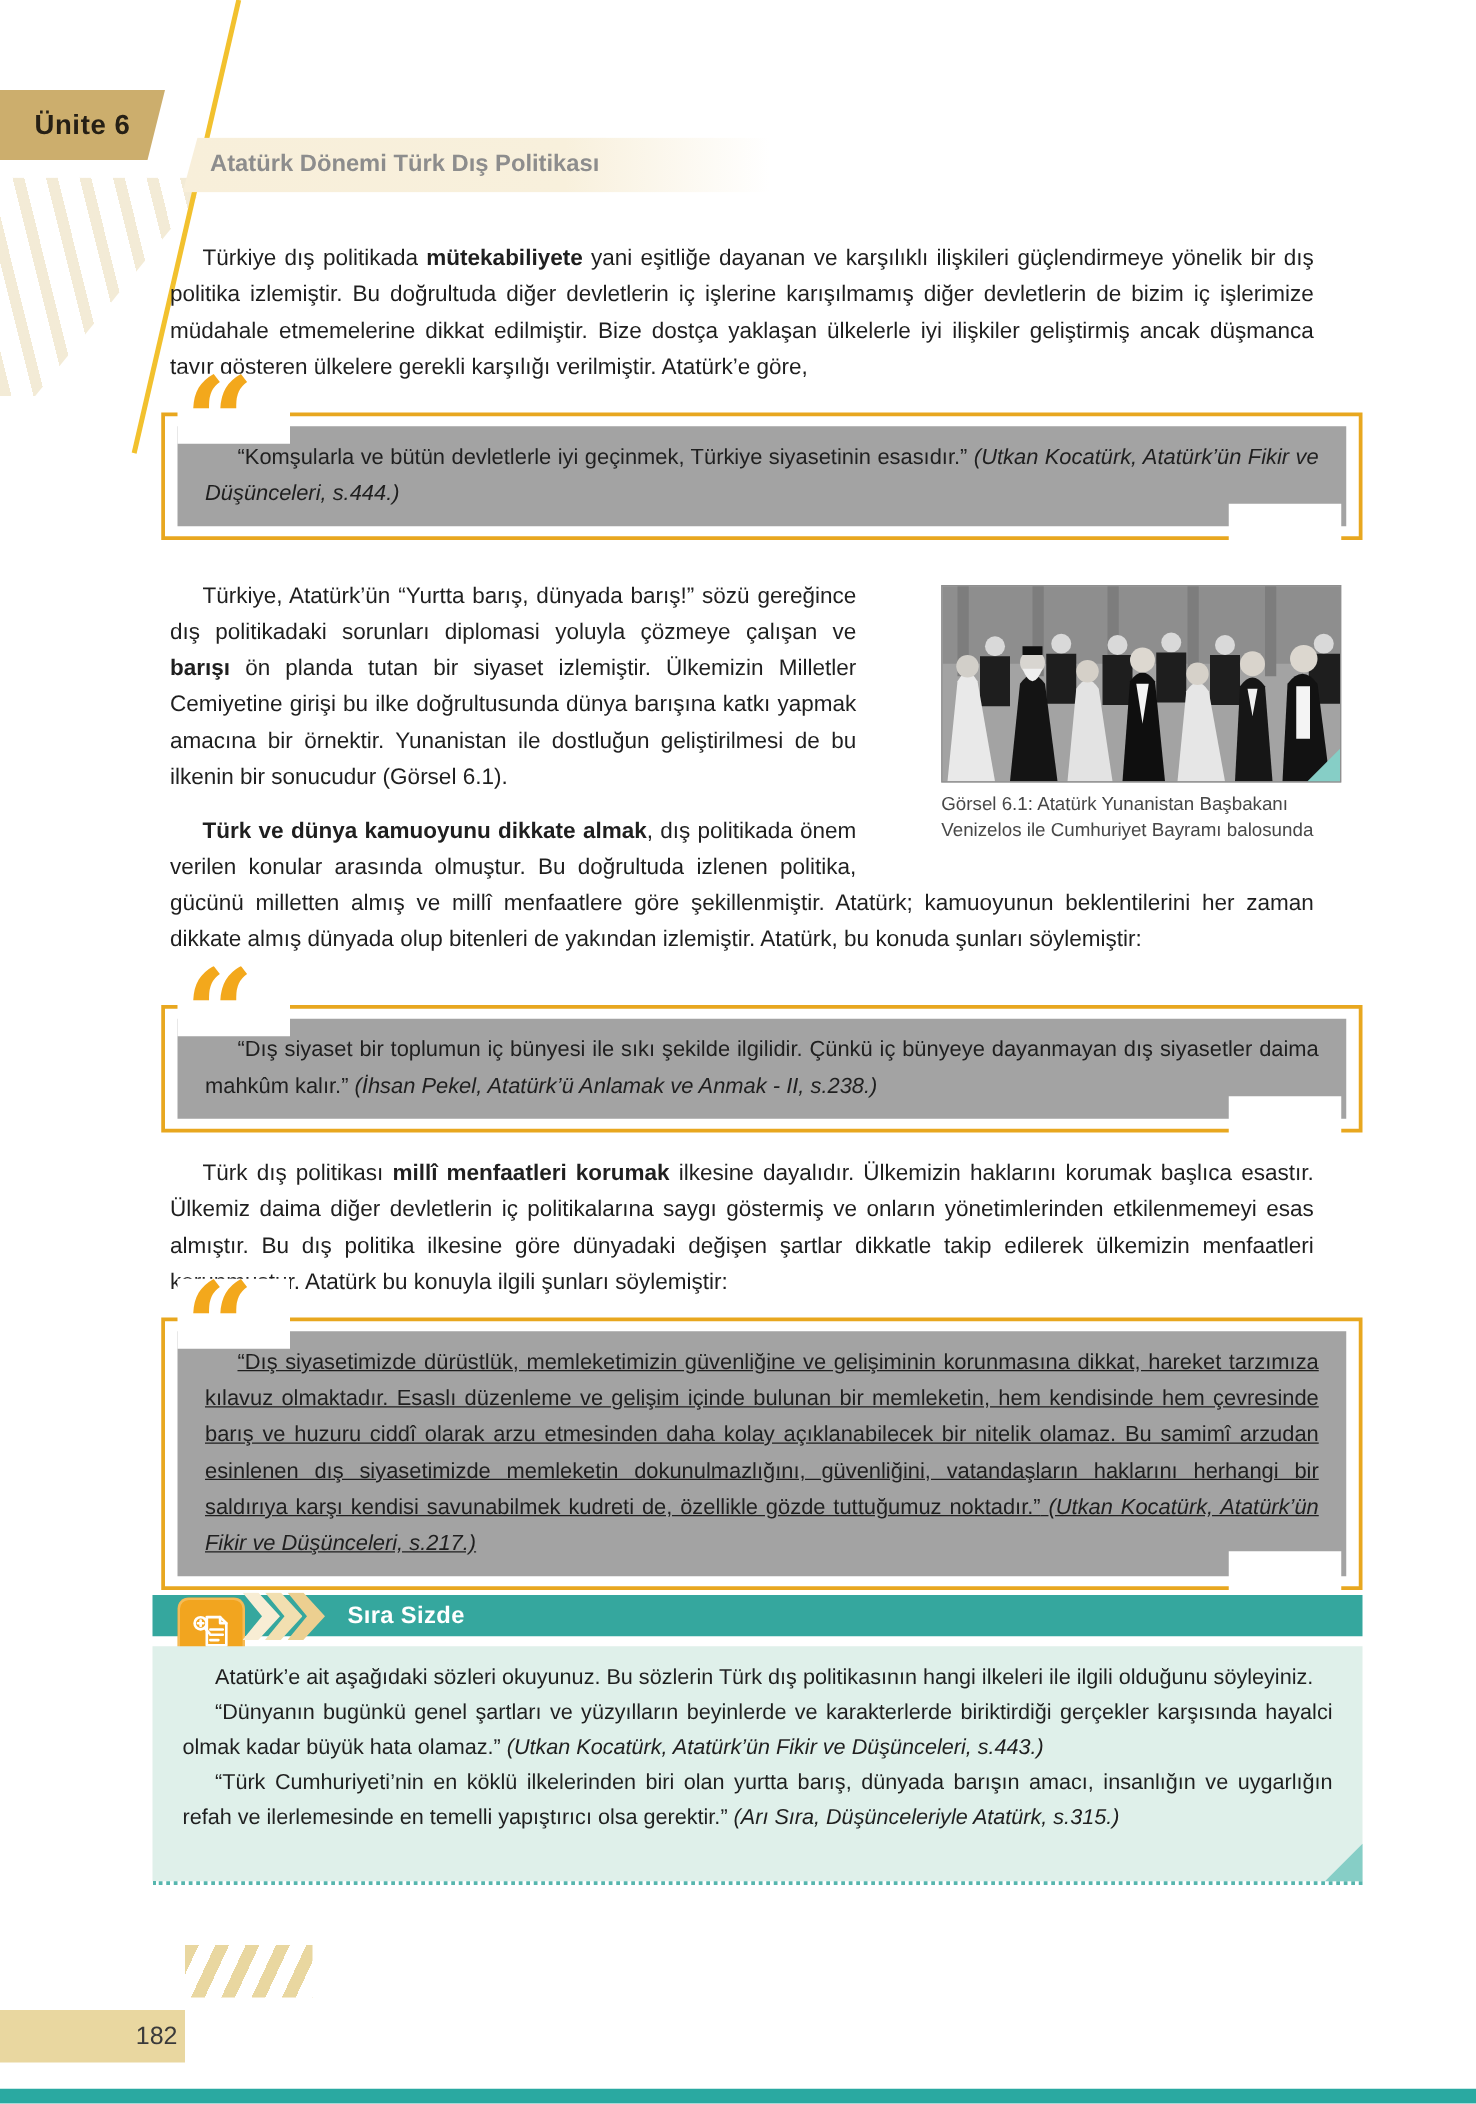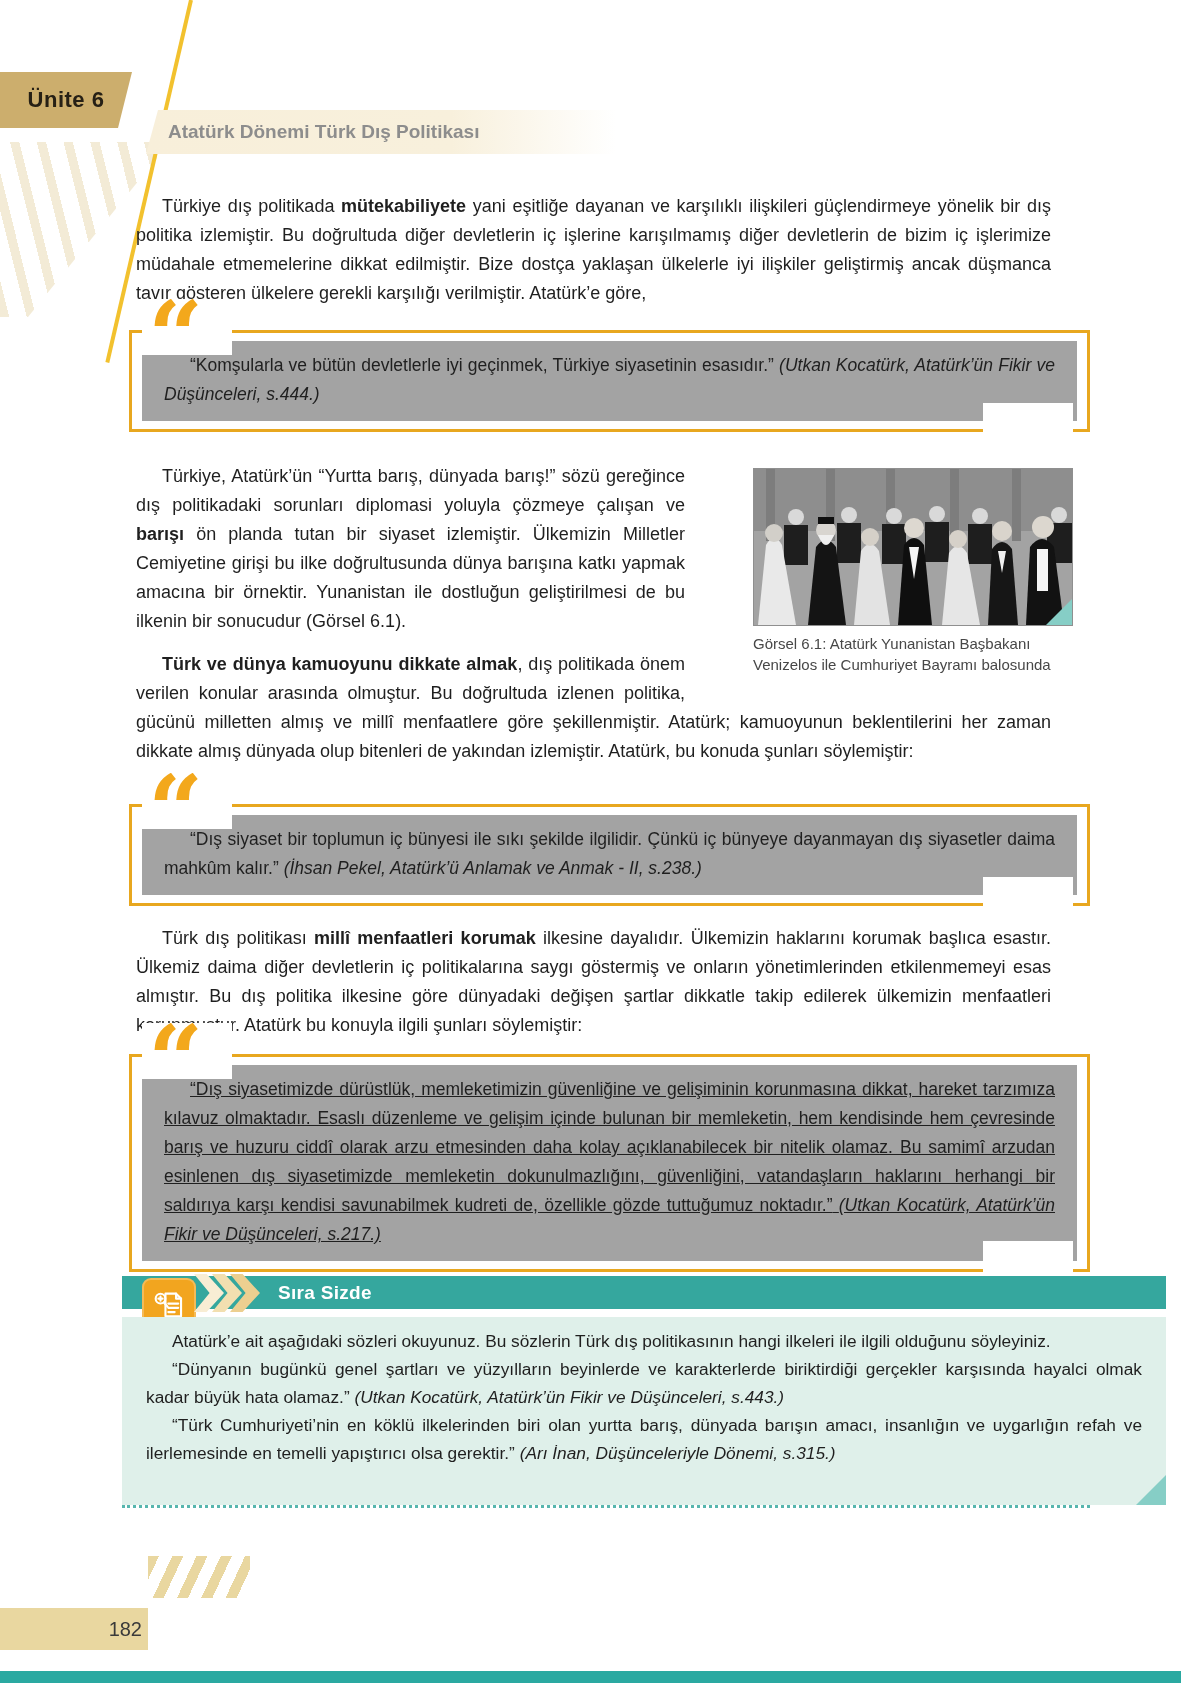--- a/index.html
+++ b/index.html
@@ -71,21 +71,21 @@
   .fig-caption { margin-top:7px; font-size:15px; line-height:21px; color:#474747; text-align:left; text-indent:0; }
 
   .mt1 { margin-top:30px; }
   .mt2 { margin-top:0; }
   .mt3 { margin-top:24px; }
   .mt4 { margin-top:18px; }
   .mt5 { margin-top:12px;text-decoration:underline; }
   .flow-2::after { content:""; display:block; clear:both; }
 
   
-  .sira { position:absolute; left:122px; top:1276px; width:1044px; }
+  .sira { position:absolute; left:122px; top:1276px; width:968px; }
   .sira-bar {
     position:relative; height:33px; background:#35a79e;
     display:flex; align-items:center;
   }
   .sira-icon {
     position:absolute; left:20px; top:2px; width:54px; height:54px;
     background:#f2a51f; border-radius:9px; display:flex; align-items:center; justify-content:center;
     box-shadow:0 0 0 2px rgba(255,255,255,.25) inset;
   }
   .chev-group { position:absolute; left:84px; top:-2px; display:flex; }
@@ -257,21 +257,21 @@
         <span class="chev chev2"></span>
         <span class="chev chev3"></span>
       </div>
       <span class="sira-title">Sıra Sizde</span>
     </div>
     <div class="sira-body">
       <p>Atatürk’e ait aşağıdaki sözleri okuyunuz. Bu sözlerin Türk dış politikasının hangi ilkeleri ile ilgili olduğunu söyleyiniz.</p>
       <p><span>“Dünyanın bugünkü genel şartları ve yüzyılların beyinlerde ve karakterlerde biriktirdiği gerçekler karşısında hayalci olmak kadar büyük hata olamaz.”</span>
         <i>(Utkan Kocatürk, Atatürk’ün Fikir ve Düşünceleri, s.443.)</i></p>
       <p><span>“Türk Cumhuriyeti’nin en köklü ilkelerinden biri olan yurtta barış, dünyada barışın amacı, insanlığın ve uygarlığın refah ve ilerlemesinde en temelli yapıştırıcı olsa gerektir.”</span>
-        <i>(Arı İnan, Düşünceleriyle Dönemi, s.315.)</i></p>
+        <i>(Arı Sıra, Düşünceleriyle Atatürk, s.315.)</i></p>
       <div class="sira-corner"></div>
     </div>
   </section>
 
   <div class="dotted-rule"></div>
 
   <div class="page-band">
     <span>182</span>
   </div>
   <div class="page-band-stripes"></div>

